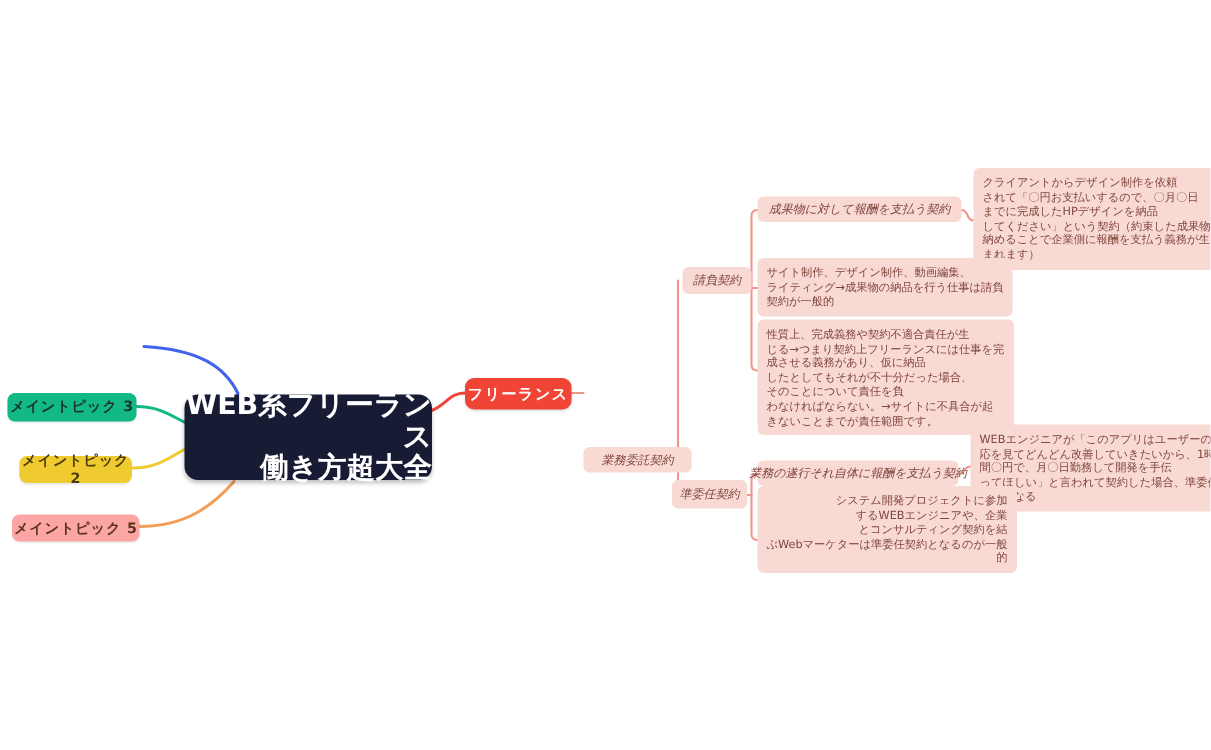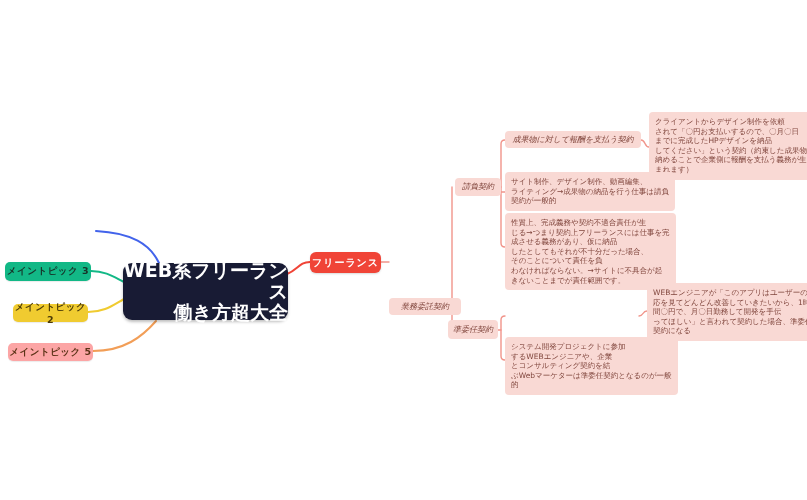--- a/index.html
+++ b/index.html
@@ -49,21 +49,21 @@
 
   .gyomu{left:389px;top:254px;width:72px;margin-top:44px;}
   .ukeoi{left:455px;top:178px;width:46px;height:18px;text-align:center;}
   .junin{left:448px;top:320px;width:50px;height:19px;text-align:right;}
   .seikabutsu{left:505px;top:131px;width:136px;}
   .client{left:649px;top:112px;}
   .site{left:505px;top:172px;}
   .seishitsu{left:505px;top:213px;}
   .suikou{left:505px;top:307px;width:134px;}
   .webeng{left:647px;top:283px;}
-  .systemdev{left:505px;top:337px;}
+  .systemdev{left:505px;top:324px;text-align:right;}
 </style>
 </head>
 <body>
 
 <div id="stage">
 
   <svg class="edges" viewBox="0 0 807 500">
 
     <path class="edge-blue" d="M 96 231 C 132 233 150 244 159 263"></path>
     <path class="edge-green" d="M 91 271 C 106 271 114 277 124 282"></path>
@@ -120,20 +120,21 @@
 そのことについて責任を負
 わなければならない。→サイトに不具合が起
 きないことまでが責任範囲です。</div>
 
   <div class="node note note-block site">サイト制作、デザイン制作、動画編集、
 ライティング→成果物の納品を行う仕事は請負
 契約が一般的</div>
 
   <div class="node note note-small junin">準委任契約</div>
 
+  <div class="node note note-small suikou">業務の遂行それ自体に報酬を支払う契約</div>
 
   <div class="node note note-block webeng">WEBエンジニアが「このアプリはユーザーの反
 応を見てどんどん改善していきたいから、1時
 間〇円で、月〇日勤務して開発を手伝
 ってほしい」と言われて契約した場合、準委任
 契約になる</div>
 
   <div class="node note note-block systemdev">システム開発プロジェクトに参加
 するWEBエンジニアや、企業
 とコンサルティング契約を結

